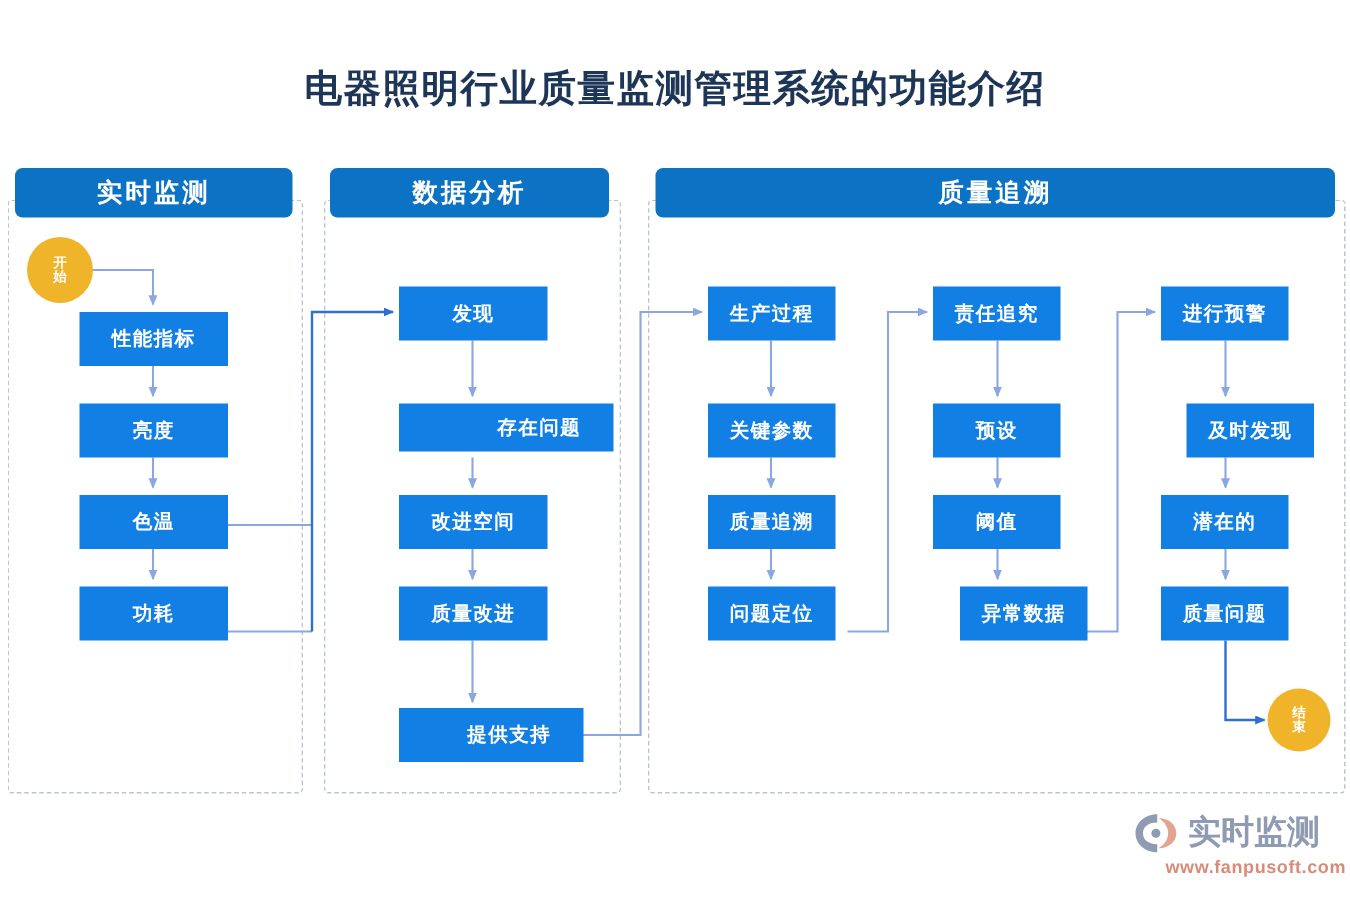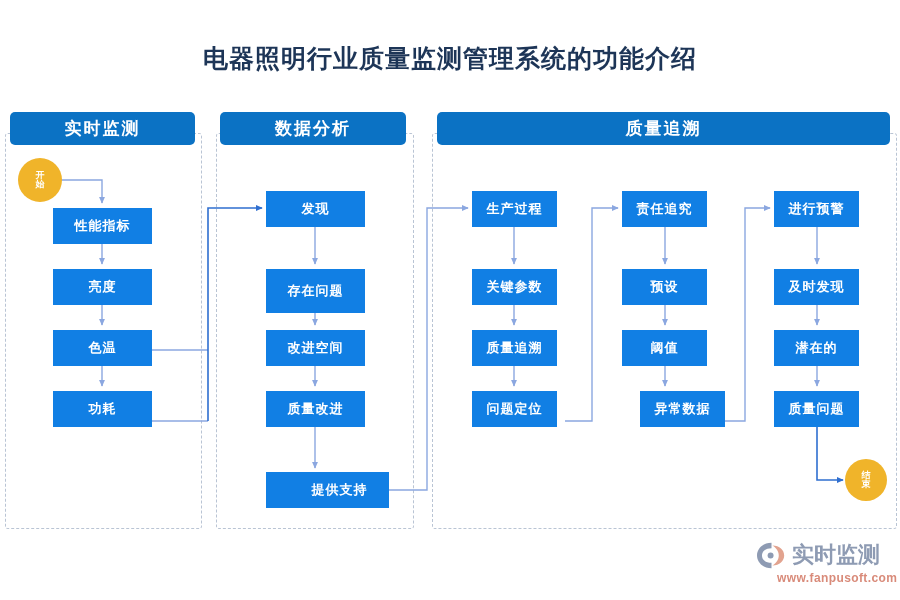--- a/index.html
+++ b/index.html
@@ -198,37 +198,37 @@
     <span>开</span>
     <span>始</span>
   </div>
 
   <div class="node" style="left:53px; top:208px; width:99px; height:36px;">性能指标</div>
   <div class="node" style="left:53px; top:269px; width:99px; height:36px;">亮度</div>
   <div class="node" style="left:53px; top:330px; width:99px; height:36px;">色温</div>
   <div class="node" style="left:266px; top:191px; width:99px; height:36px;">发现</div>
 
   <div class="node" style="left:53px; top:391px; width:99px; height:36px;">功耗</div>
-  <div class="node" style="left:266px; top:269px; width:99px; height:44px;">存在问题</div>
+  <div class="node" style="left:266px; top:269px; width:99px; height:32px;padding-left:44px;">存在问题</div>
   <div class="node" style="left:266px; top:330px; width:99px; height:36px;">改进空间</div>
   <div class="node" style="left:266px; top:391px; width:99px; height:36px;">质量改进</div>
   <div class="node" style="left:266px; top:472px; width:99px; height:36px;padding-left:24px;">提供支持</div>
 
   <div class="node" style="left:472px; top:191px; width:85px; height:36px;">生产过程</div>
   <div class="node" style="left:472px; top:269px; width:85px; height:36px;">关键参数</div>
   <div class="node" style="left:472px; top:330px; width:85px; height:36px;">质量追溯</div>
   <div class="node" style="left:472px; top:391px; width:85px; height:36px;">问题定位</div>
 
   <div class="node" style="left:622px; top:191px; width:85px; height:36px;">责任追究</div>
   <div class="node" style="left:622px; top:269px; width:85px; height:36px;">预设</div>
   <div class="node" style="left:622px; top:330px; width:85px; height:36px;">阈值</div>
   <div class="node" style="left:640px; top:391px; width:85px; height:36px;">异常数据</div>
 
   <div class="node" style="left:774px; top:191px; width:85px; height:36px;">进行预警</div>
-  <div class="node" style="left:774px; top:269px; width:85px; height:36px;">及时发现</div>
+  <div class="node" style="left:791px; top:269px; width:85px; height:36px;">及时发现</div>
   <div class="node" style="left:774px; top:330px; width:85px; height:36px;">潜在的</div>
   <div class="node" style="left:774px; top:391px; width:85px; height:36px;">质量问题</div>
 
   <div class="terminator" style="left:845px; top:459px; width:42px; height:42px;">
     <span>结</span>
     <span>束</span>
   </div>
 
   <div id="logo">
     <div id="logo-row">

